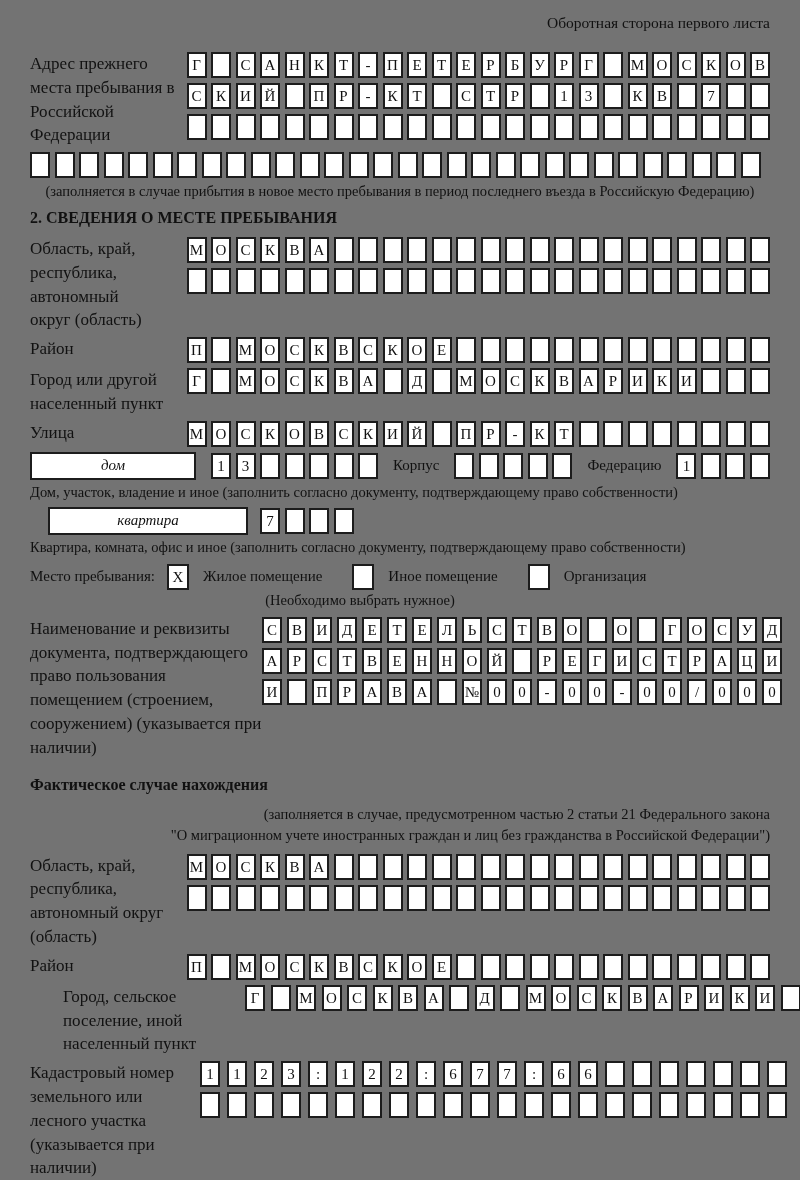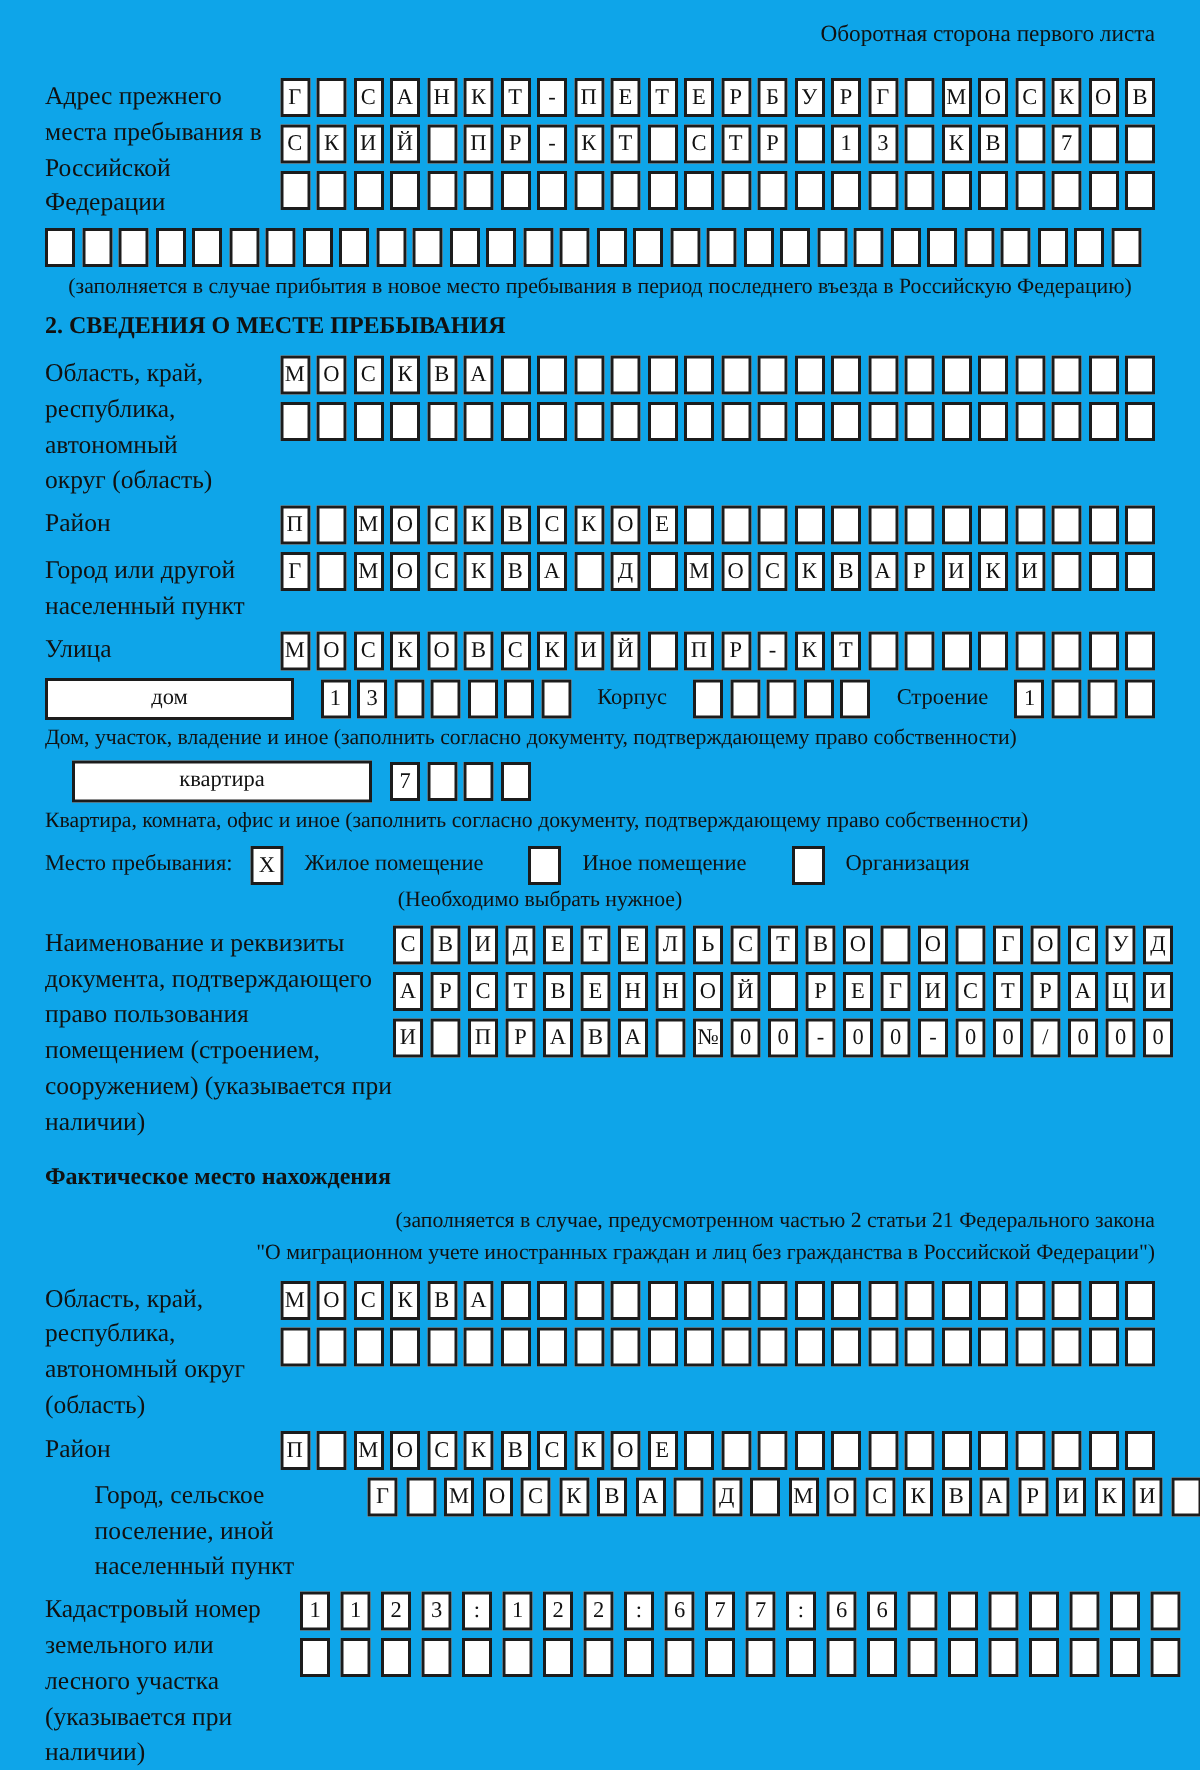--- a/index.html
+++ b/index.html
@@ -1,20 +1,20 @@
 <!DOCTYPE html>
 <html><head>
 <meta charset="utf-8">
 <style>
   html,body{margin:0;padding:0;background:#ffffff;}
   .page{
     width:800px;height:1180px;overflow:hidden;box-sizing:border-box;
     padding:14px 30px 0 30px;
     font-family:"Liberation Serif","DejaVu Serif",serif;
-    color:#111;background:#0ea5e9;
+    color:#111;background:#737373;
   }
   .header-note{text-align:right;font-size:15.5px;margin-bottom:20px;}
   .field{display:flex;margin-bottom:5px;}
   .flabel{flex-shrink:0;font-size:17px;line-height:1.4;}
   .w-prev{width:150px;}
   .w-reg{width:118px;}
   .w-city{width:150px;}
   .w-street{width:118px;}
   .w-doc{width:232px;}
   .w-reg2{width:142px;}
@@ -30,21 +30,21 @@
     border:2px solid #1c1c1c;background:#fff;text-align:center;
     font-size:15px;line-height:22px;flex-shrink:0;
   }
   .fullrow{margin:0 0 4px 0;}
   .caption{font-size:14.5px;text-align:center;margin:2px 0 8px 0;line-height:1.3;}
   .caption-left{font-size:14.5px;margin:0 0 6px 0;}
   .sec-title{font-size:16px;font-weight:bold;text-align:left;margin:8px 0 10px 0;}
   .bigbox{
     box-sizing:border-box;border:2px solid #1c1c1c;height:28px;
     display:inline-flex;align-items:center;justify-content:center;
-    font-size:15px;flex-shrink:0;background:#fff;
+    font-size:15px;flex-shrink:0;background:#fff;font-style:italic;
   }
   .house-row{display:flex;align-items:center;justify-content:space-between;margin-bottom:4px;}
   .apt-row{display:flex;align-items:center;gap:12px;margin-bottom:4px;padding-left:18px;}
   .ilabel{font-size:15px;white-space:nowrap;}
   .stay-row{display:flex;align-items:center;margin:8px 0 2px 0;font-size:15px;}
   .stay-label{margin-right:12px;}
   .stay-opt{display:flex;align-items:center;margin-right:30px;}
   .stay-opt .cell{width:22px;margin-right:14px;}
   .stay-caption{font-size:14.5px;text-align:center;width:360px;margin:2px 0 8px 150px;}
   .fact-caption{font-size:14.5px;text-align:right;line-height:1.45;margin-bottom:8px;}
@@ -345,21 +345,21 @@
         <span class="cell"></span>
       </span>
     <span class="ilabel">Корпус</span>
     <span class="cellrow">
         <span class="cell"></span>
         <span class="cell"></span>
         <span class="cell"></span>
         <span class="cell"></span>
         <span class="cell"></span>
       </span>
-    <span class="ilabel">Строение</span>
+    <span class="ilabel">Федерацию</span>
     <span class="cellrow">
         <span class="cell">1</span>
         <span class="cell"></span>
         <span class="cell"></span>
         <span class="cell"></span>
       </span>
   </div>
   <div class="caption-left">Дом, участок, владение и иное (заполнить согласно документу, подтверждающему право собственности)</div>
 
   <div class="apt-row">
@@ -458,21 +458,21 @@
           <span class="cell">0</span>
           <span class="cell">0</span>
           <span class="cell">/</span>
           <span class="cell">0</span>
           <span class="cell">0</span>
           <span class="cell">0</span>
         </div>
     </div>
   </div>
 
-  <div class="sec-title" style="margin-top:16px;">Фактическое место нахождения</div>
+  <div class="sec-title" style="margin-top:16px;">Фактическое случае нахождения</div>
   <div class="fact-caption">
     <span>(заполняется в случае, предусмотренном частью 2 статьи 21 Федерального закона</span><br>
     <span>"О миграционном учете иностранных граждан и лиц без гражданства в Российской Федерации")</span>
   </div>
 
   <div class="field">
     <div class="flabel w-reg2">Область, край, республика, автономный округ (область)</div>
     <div class="frows">
       <div class="cellrow">
           <span class="cell">М</span>

